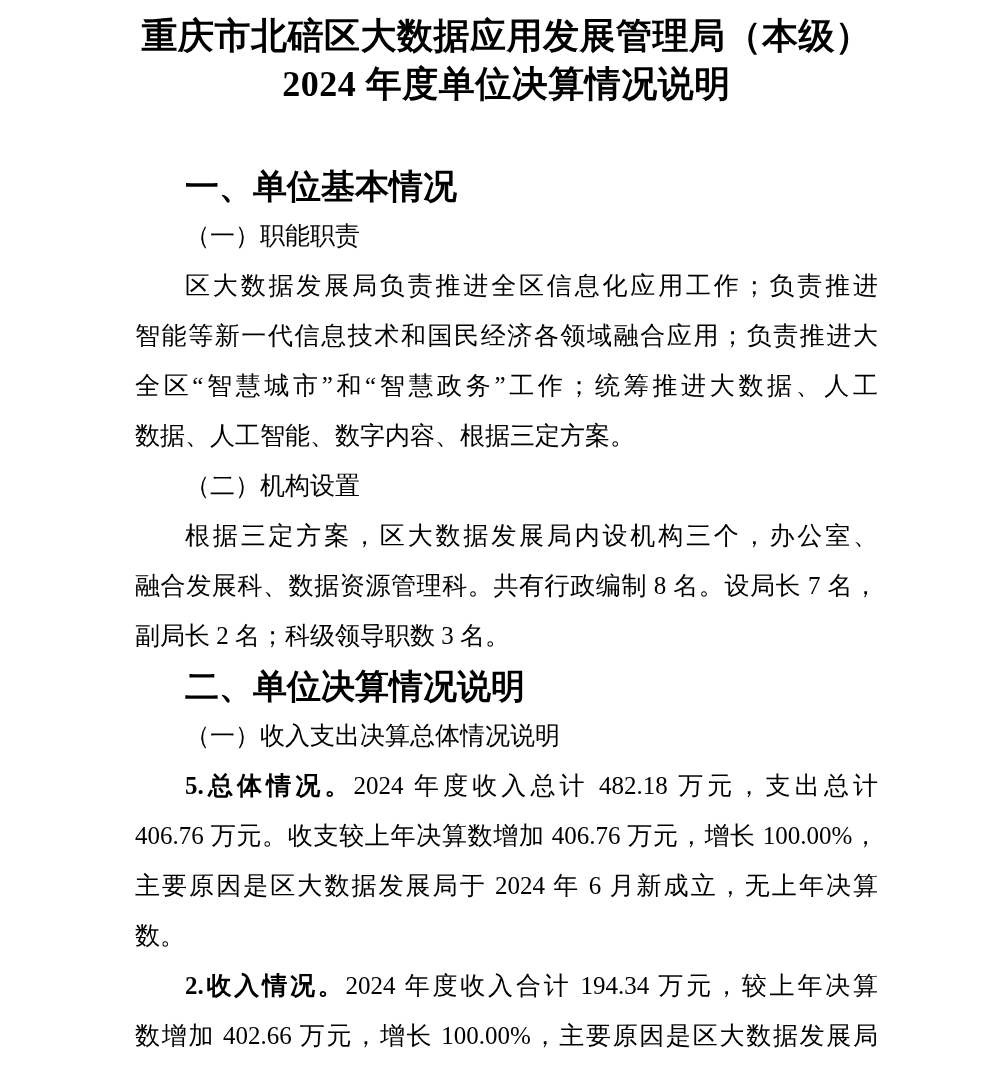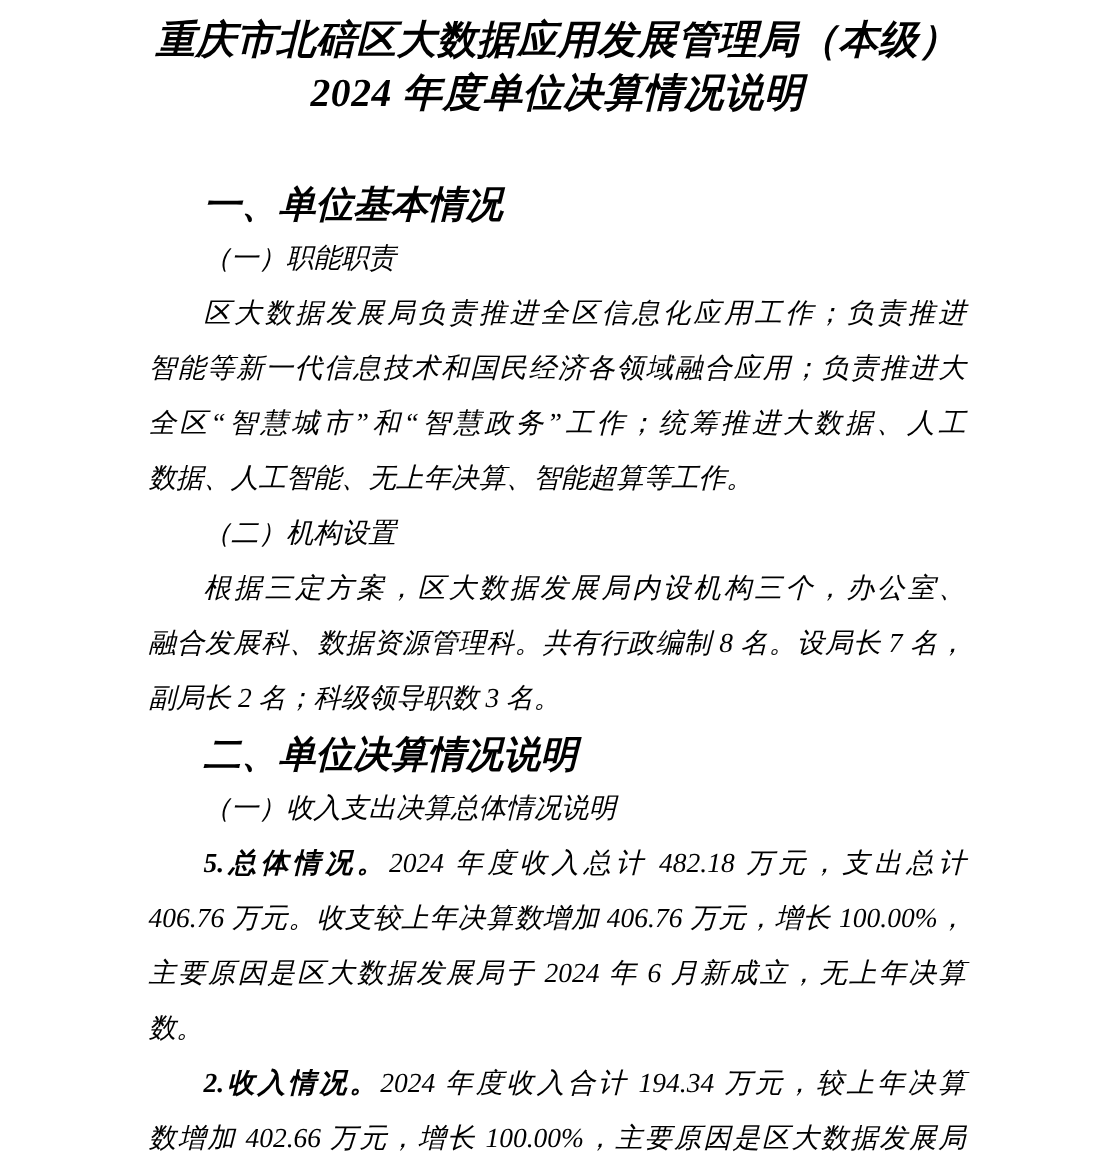--- a/index.html
+++ b/index.html
@@ -8,21 +8,20 @@
     background: #ffffff;
     color: #000000;
     font-family: "Liberation Serif", "DejaVu Serif", serif;
   }
   .page {
     position: relative;
     width: 1000px;
     height: 1068px;
     background: #ffffff;
     overflow: hidden;
-    font-style: italic;
   }
   .content {
     position: absolute;
     left: 135px;
     top: 12px;
     width: 743px;
   }
   .title {
     text-align: center;
     font-weight: bold;
@@ -79,21 +78,21 @@
 
     <div class="bodytext">
 
       <div class="line h1">一、单位基本情况</div>
 
       <div class="line h2">（一）职能职责</div>
 
       <div class="line first">区大数据发展局负责推进全区信息化应用工作；负责推进</div>
       <div class="line">智能等新一代信息技术和国民经济各领域融合应用；负责推进大</div>
       <div class="line">全区“智慧城市”和“智慧政务”工作；统筹推进大数据、人工</div>
-      <div class="line last">数据、人工智能、无上年决算、智能超算等工作。</div>
+      <div class="line last">数据、人工智能、数字内容、根据三定方案。</div>
 
       <div class="line h2">（二）机构设置</div>
 
       <div class="line first">根据三定方案，区大数据发展局内设机构三个，办公室、</div>
       <div class="line">融合发展科、数据资源管理科。共有行政编制 8 名。设局长 7 名，</div>
       <div class="line last">副局长 2 名；科级领导职数 3 名。</div>
 
       <div class="line h1">二、单位决算情况说明</div>
 
       <div class="line h2">（一）收入支出决算总体情况说明</div>

